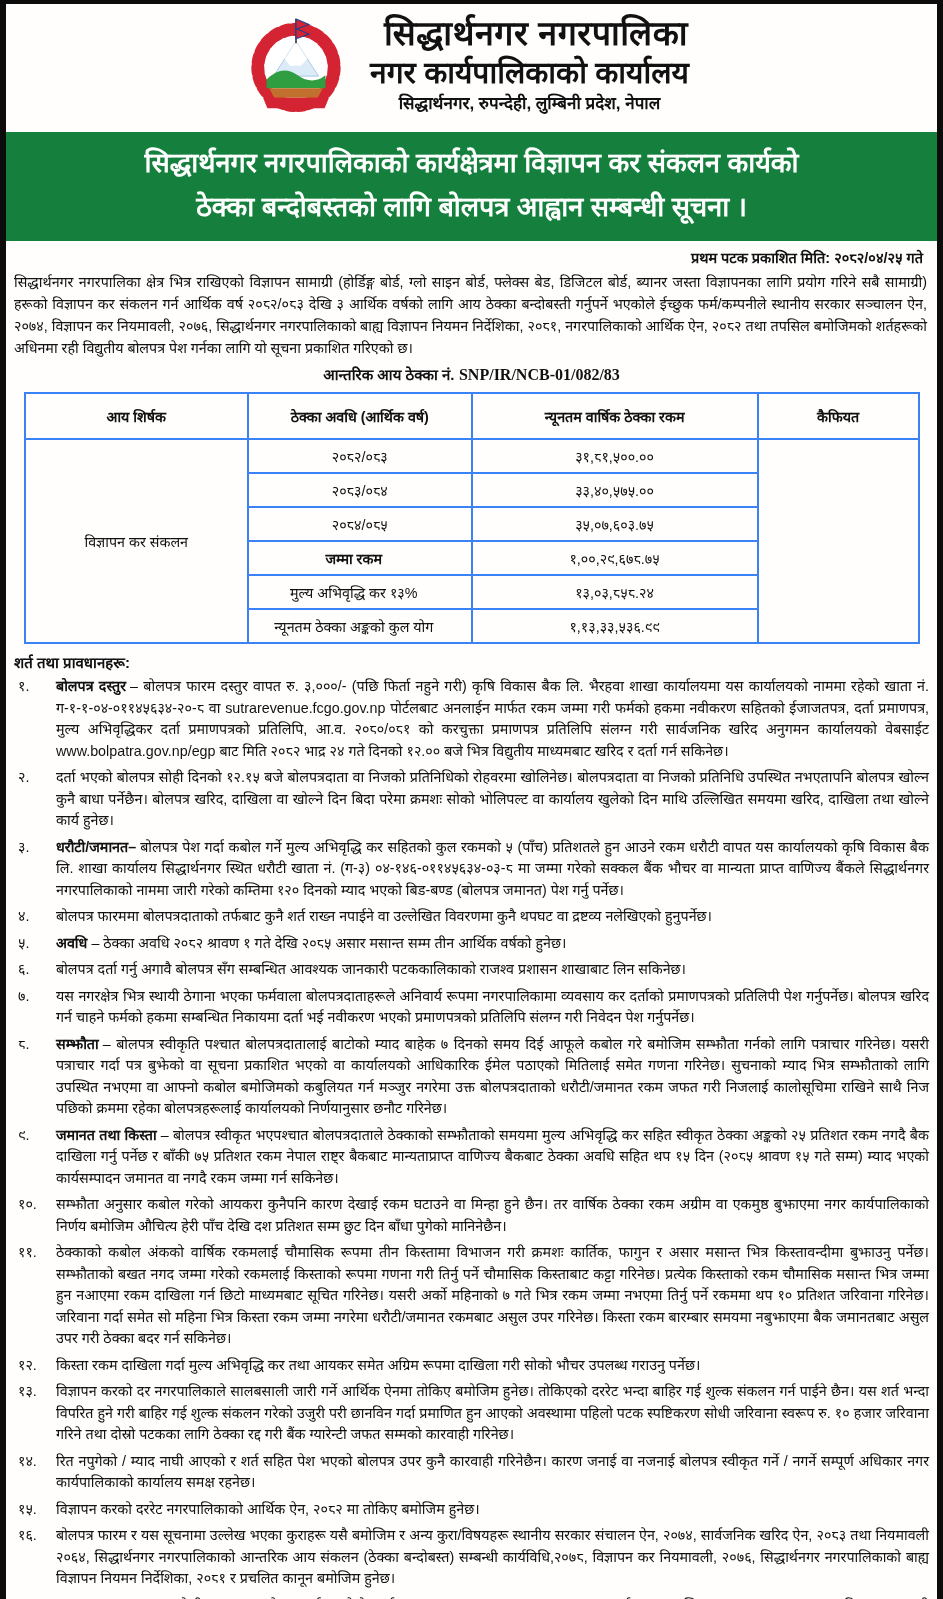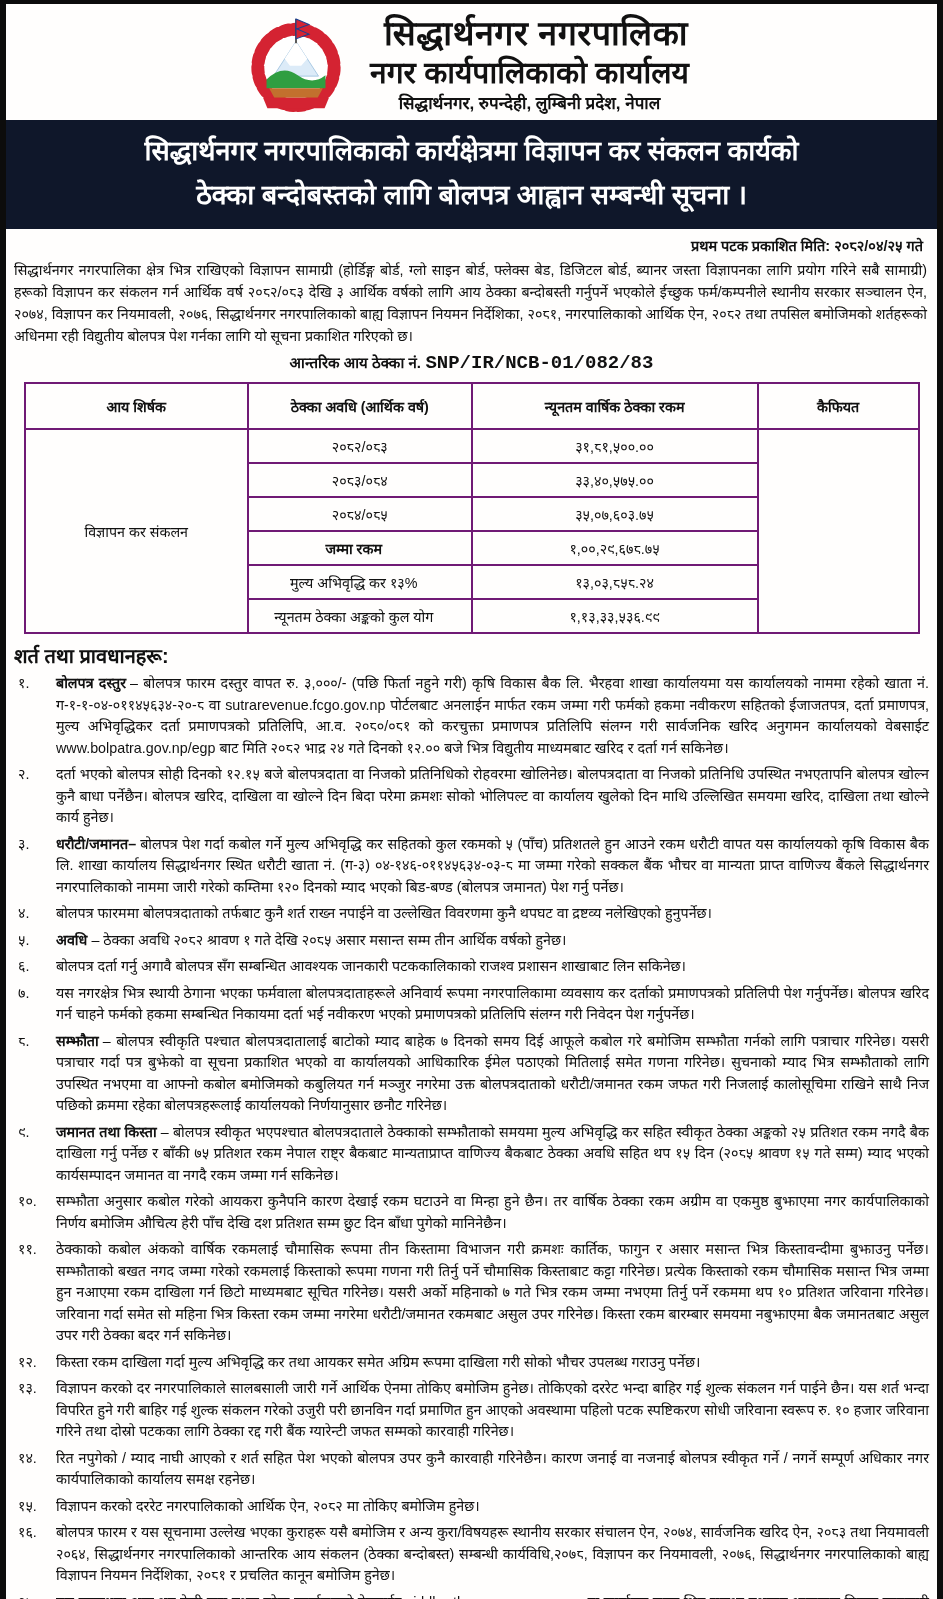--- a/index.html
+++ b/index.html
@@ -12,38 +12,38 @@
     overflow: hidden;
   }
   
   .header { display: flex; align-items: center; justify-content: center; gap: 22px; padding: 8px 10px 4px 0; }
   .logo { width: 104px; height: 104px; flex: 0 0 auto; }
   .header-text { text-align: center; line-height: 1.15; }
   .muni-name   { font-size: 34px; font-weight: 700; letter-spacing: .5px; margin-left: 13px; }
   .office-name { font-size: 30px; font-weight: 700; margin-top: 2px; }
   .address     { font-size: 17px; font-weight: 700; margin-top: 4px; }
   
-  .banner { background: #0f172a; color: #fff; text-align: center; padding: 10px 8px 12px; }
+  .banner { background: #15803d; color: #fff; text-align: center; padding: 10px 8px 12px; margin-top: 12px; }
   .banner div { font-weight: 700; font-size: 27px; line-height: 1.62; }
   
   .pub-date { text-align: right; font-weight: 700; font-size: 14.5px; padding: 6px 14px 2px 0; }
   .intro { font-size: 14.3px; line-height: 22px; text-align: justify; padding: 2px 10px 0 8px; }
   .contract-line { text-align: center; padding: 5px 0 6px; }
   .contract-label { font-weight: 700; font-size: 15px; }
-  .contract-no { font-weight: 700; font-size: 19px; font-family: Liberation Mono, monospace; }
+  .contract-no { font-weight: 700; font-size: 16px; font-family: Liberation Serif, serif; }
   
   table.tender { border-collapse: collapse; width: 896px; margin: 2px auto 6px; }
-  table.tender th, table.tender td { border: 2px solid #701a75; font-size: 14.3px; }
+  table.tender th, table.tender td { border: 2px solid #3b82f6; font-size: 14.3px; }
   table.tender th { height: 46px; font-weight: 700; text-align: center; }
   table.tender td { height: 34px; text-align: center; }
   .col-title { width: 25%; } .col-period { width: 25%; } .col-amount { width: 32%; } .col-remarks { width: 18%; }
   td.sum-label { text-align: right; padding-right: 12px; }
   td.sum-label.bold { font-weight: 700; }
   
-  .terms-heading { font-weight: 700; font-size: 20px; padding: 2px 0 4px 8px; }
+  .terms-heading { font-weight: 700; font-size: 15px; padding: 2px 0 4px 8px; }
   .terms { padding: 0 8px 0 0; }
   .term { display: flex; margin-bottom: 5px; }
   .term-num { flex: 0 0 50px; padding-left: 12px; font-size: 14.3px; line-height: 21.5px; }
   .term-body { flex: 1; font-size: 14.3px; line-height: 21.5px; text-align: justify; }
   .term-body b { margin-right: 4px; }
 </style>
 </head>
 <body>
 
 <div class="page">

